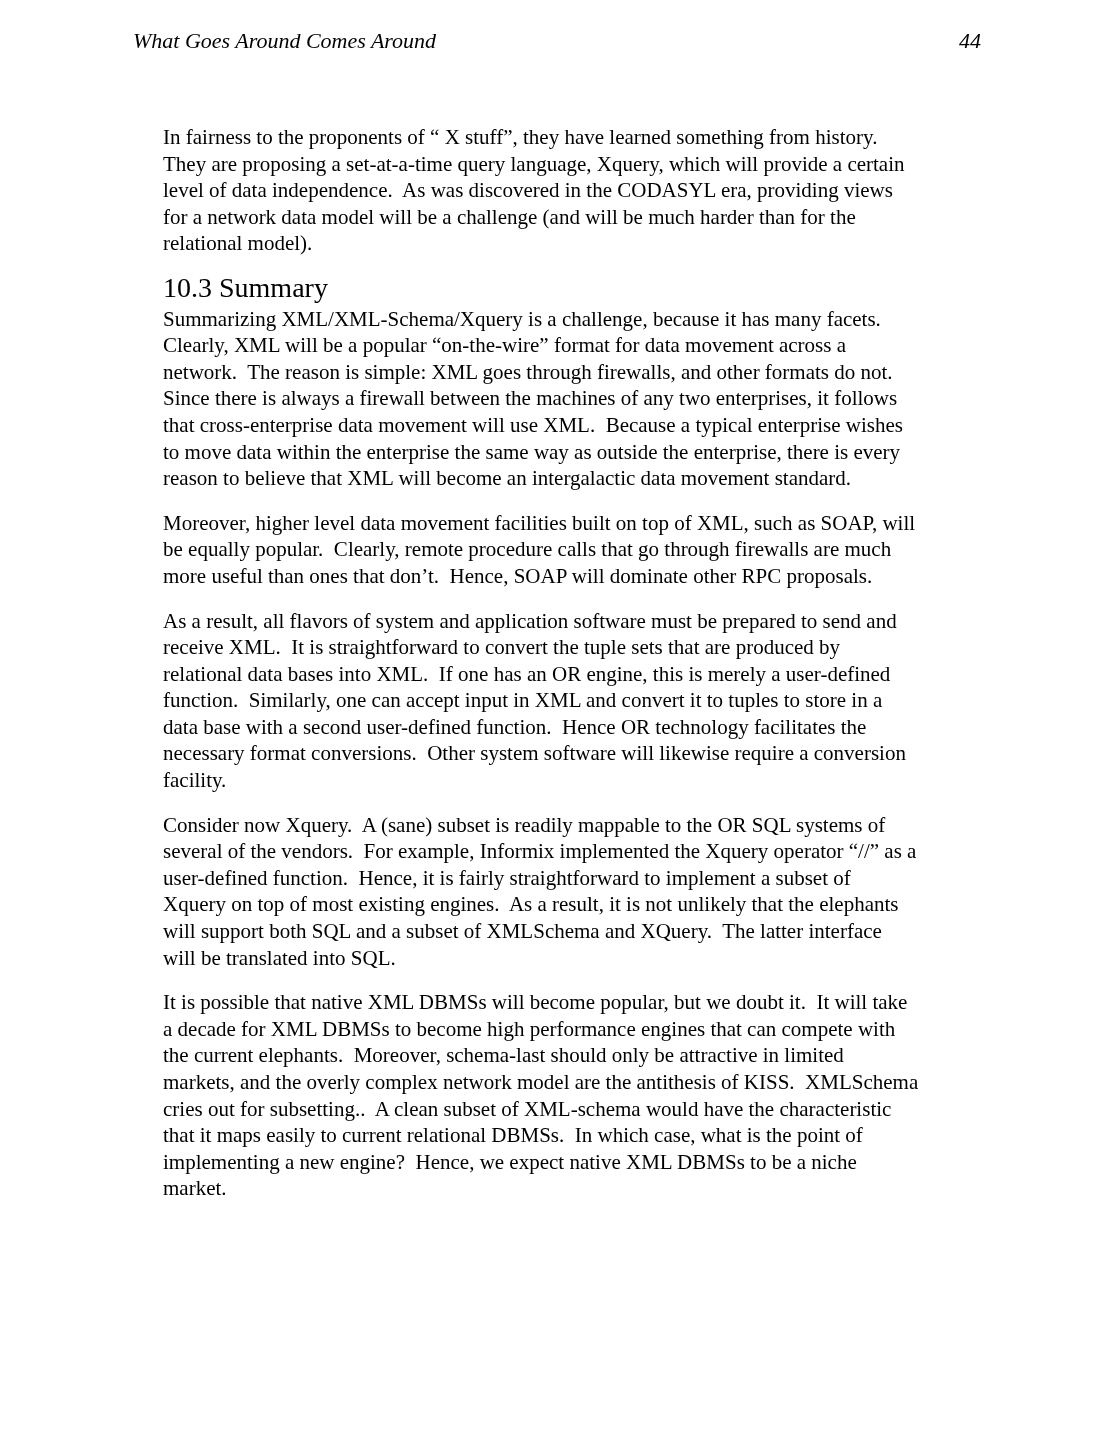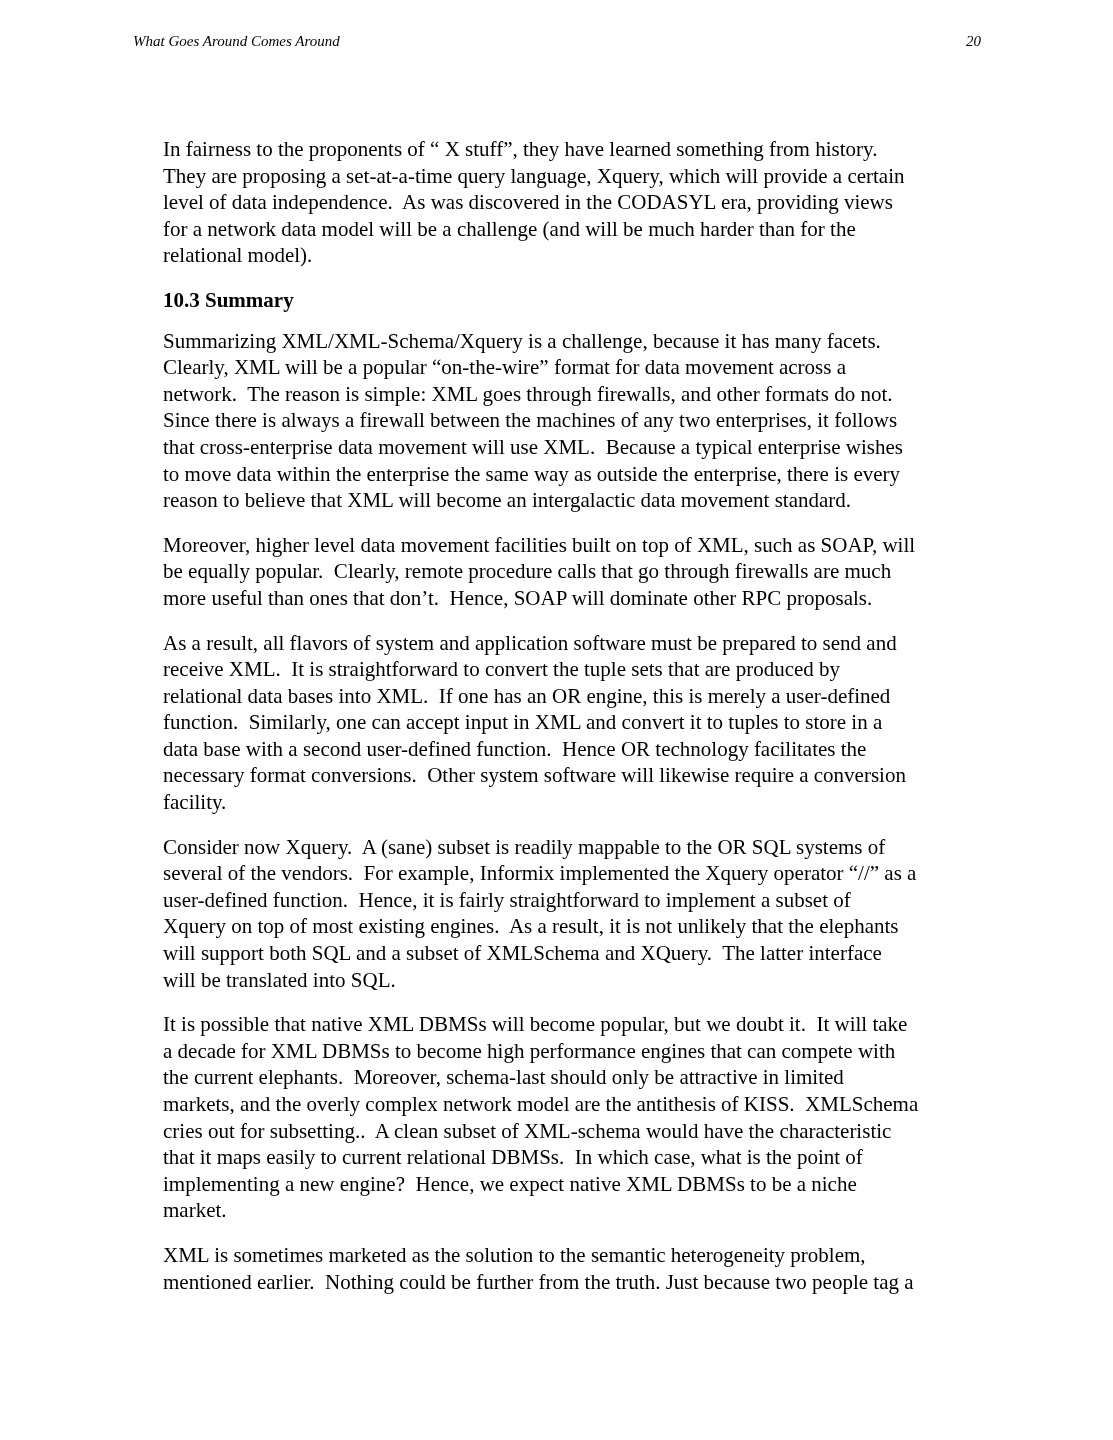--- a/index.html
+++ b/index.html
@@ -17,52 +17,52 @@
   }
   .running-header {
     position: absolute;
     left: 133px;
     top: 30px;
     width: 848px; 
     display: flex;
     justify-content: space-between;
     align-items: baseline;
     font-style: italic;
-    font-size: 15px;
+    font-size: 22px;
     line-height: 22px;
   }
   .body-text {
     position: absolute;
     left: 163px;
-    top: 136px;
+    top: 124px;
     width: 830px;
     font-size: 21px;
     line-height: 26.6px;
   }
   .para {
     margin: 0 0 18px 0;
     white-space: pre-wrap; 
     text-align: left;
   }
   .section-heading {
-    margin: 0 0 14px 0;
-    font-size: 21px;
-    font-weight: bold;
+    margin: 0 0 4px 0;
+    font-size: 28px;
+    font-weight: normal;
     line-height: 26.6px;
     white-space: pre-wrap;
   }
 </style>
 </head>
 <body>
 
 <div class="page">
 
   <div class="running-header">
     <span class="running-title">What Goes Around Comes Around</span>
-    <span class="page-number">20</span>
+    <span class="page-number">44</span>
   </div>
 
   <div class="body-text">
     <p class="para">In fairness to the proponents of “ X stuff”, they have learned something from history.
 They are proposing a set-at-a-time query language, Xquery, which will provide a certain
 level of data independence.  As was discovered in the CODASYL era, providing views
 for a network data model will be a challenge (and will be much harder than for the
 relational model).</p>
 
     <h2 class="section-heading">10.3 Summary</h2>
@@ -96,17 +96,15 @@
 
     <p class="para">It is possible that native XML DBMSs will become popular, but we doubt it.  It will take
 a decade for XML DBMSs to become high performance engines that can compete with
 the current elephants.  Moreover, schema-last should only be attractive in limited
 markets, and the overly complex network model are the antithesis of KISS.  XMLSchema
 cries out for subsetting..  A clean subset of XML-schema would have the characteristic
 that it maps easily to current relational DBMSs.  In which case, what is the point of
 implementing a new engine?  Hence, we expect native XML DBMSs to be a niche
 market.</p>
 
-    <p class="para">XML is sometimes marketed as the solution to the semantic heterogeneity problem,
-mentioned earlier.  Nothing could be further from the truth. Just because two people tag a</p>
   </div>
 
 </div>
 
 </body></html>

